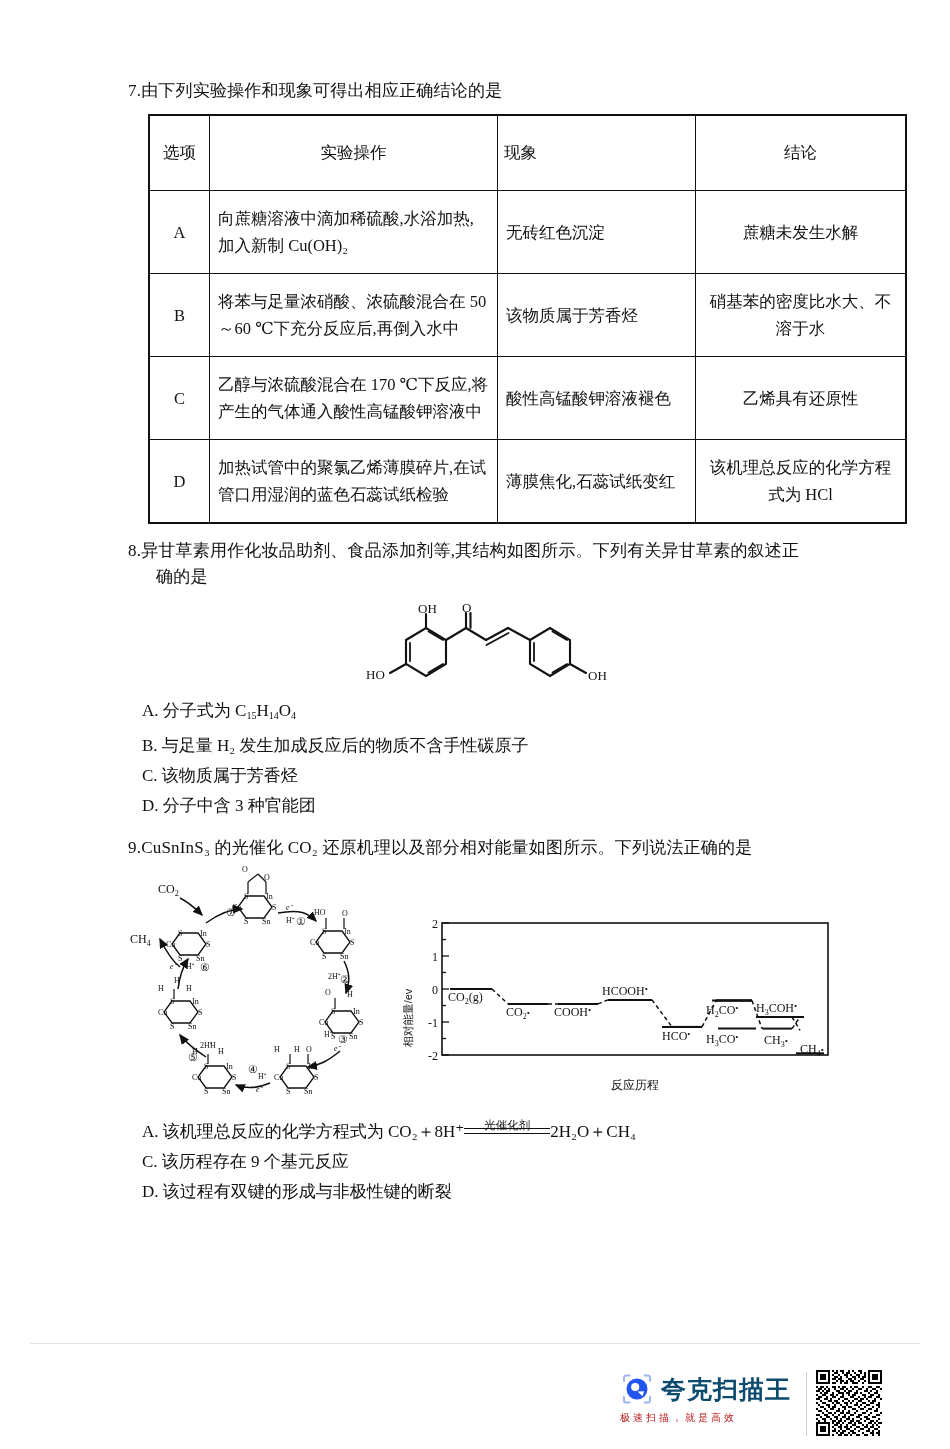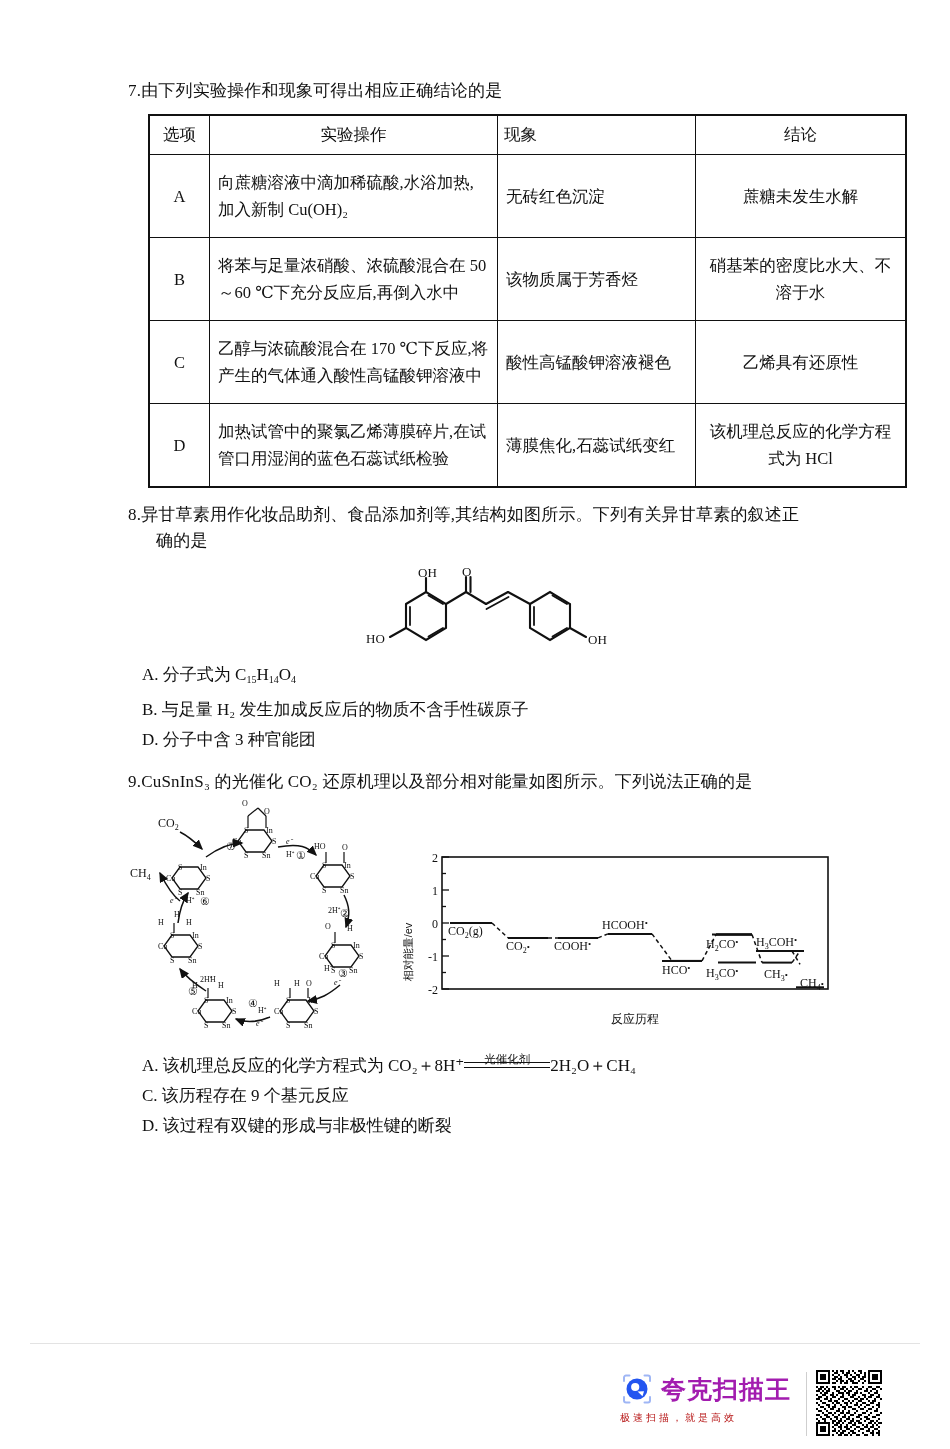--- a/index.html
+++ b/index.html
@@ -23,21 +23,21 @@
     table-layout:fixed;
   }
   table.exp td,table.exp th{
     border:1px solid #111;padding:6px 8px;font-size:16.5px;
     line-height:27px;font-weight:normal;vertical-align:middle;
   }
   table.exp .c-opt{width:47px;text-align:center;}
   table.exp .c-op{width:275px;text-align:left;}
   table.exp .c-ph{width:185px;text-align:left;}
   table.exp .c-cl{width:197px;text-align:center;}
-  table.exp thead td{text-align:center;height:34px;padding:2px 6px;line-height:24px;}
+  table.exp thead td{text-align:center;height:34px;padding:20px 6px;line-height:24px;}
   table.exp tbody td{height:70px;}
   table.exp .outer-top td{border-top:2px solid #111;}
   table.exp .outer-bot td{border-bottom:2px solid #111;}
   table.exp td:first-child{border-left:2px solid #111;}
   table.exp td:last-child{border-right:2px solid #111;}
 
   
   .struct{margin:14px 0 6px 0;text-align:center;}
 
   
@@ -51,21 +51,21 @@
     font-size:17px;letter-spacing:.5px;
   }
   .hr{position:absolute;left:30px;top:1343px;width:890px;height:1px;background:#e3e3e3;}
 
   
   .wm{position:absolute;left:620px;top:1372px;width:300px;height:66px;}
   .wm-row{display:flex;align-items:center;}
   .wm-logo{width:34px;height:34px;position:relative;margin-right:7px;}
   .wm-brand{
     font-family:Liberation Sans, sans-serif;
-    font-size:25px;font-weight:bold;color:#a21caf;letter-spacing:1px;
+    font-size:25px;font-weight:bold;color:#0c4a6e;letter-spacing:1px;
   }
   .wm-tag{
     font-family:"Liberation Sans","DejaVu Sans",sans-serif;
     font-size:10px;color:#b91c1c;letter-spacing:3px;margin-top:5px;
   }
   .wm-qr{position:absolute;left:196px;top:-2px;}
   .wm-div{position:absolute;left:186px;top:0px;width:1px;height:64px;background:#cfcfcf;}
 </style>
 </head>
 <body>
@@ -158,20 +158,24 @@
     </svg>
   </div>
 
   <div class="opt">
     <span>A.</span>
     <span>分子式为 C<sub>15</sub>H<sub>14</sub>O<sub>4</sub></span>
   </div>
   <div class="opt">
     <span>B.</span>
     <span>与足量 H₂ 发生加成反应后的物质不含手性碳原子</span>
+  </div>
+  <div class="opt">
+    <span>C.</span>
+    <span>该物质属于芳香烃</span>
   </div>
   <div class="opt">
     <span>D.</span>
     <span>分子中含 3 种官能团</span>
   </div>
 
   <div class="qline" style="margin-top:14px;">
     <span class="q-num">9.</span><span>CuSnInS₃ 的光催化 CO₂ 还原机理以及部分相对能量如图所示。下列说法正确的是</span>
   </div>
 

